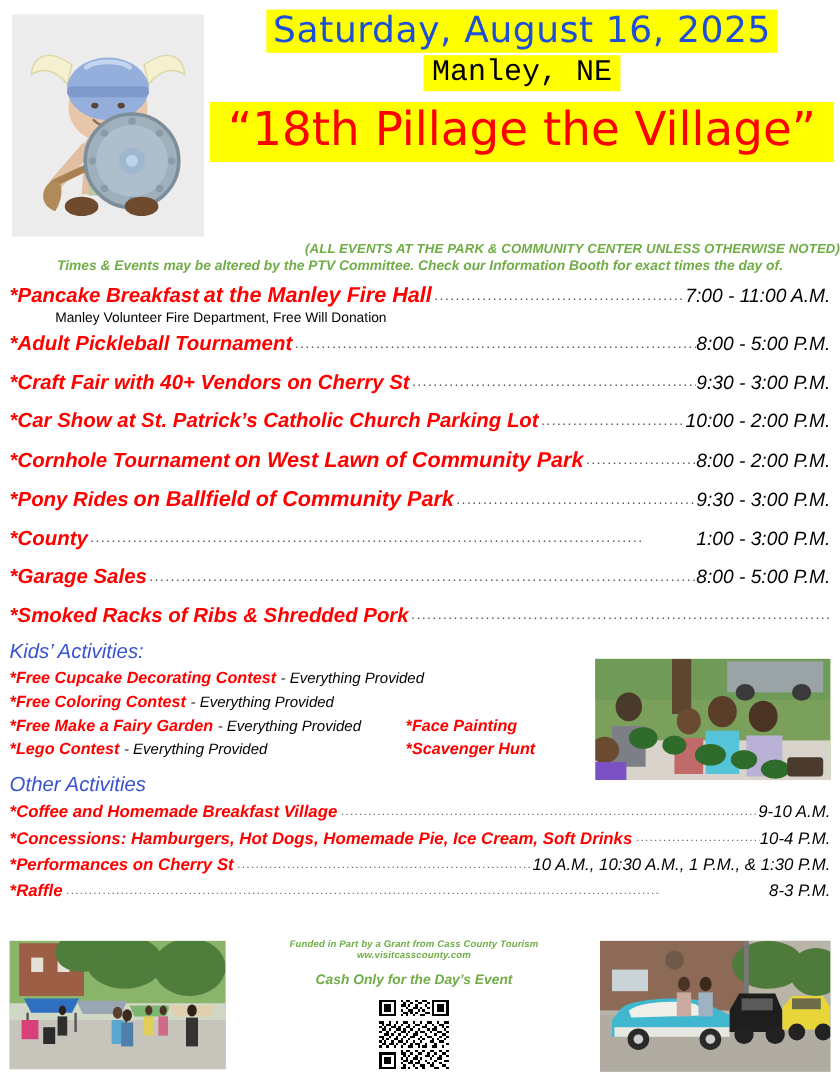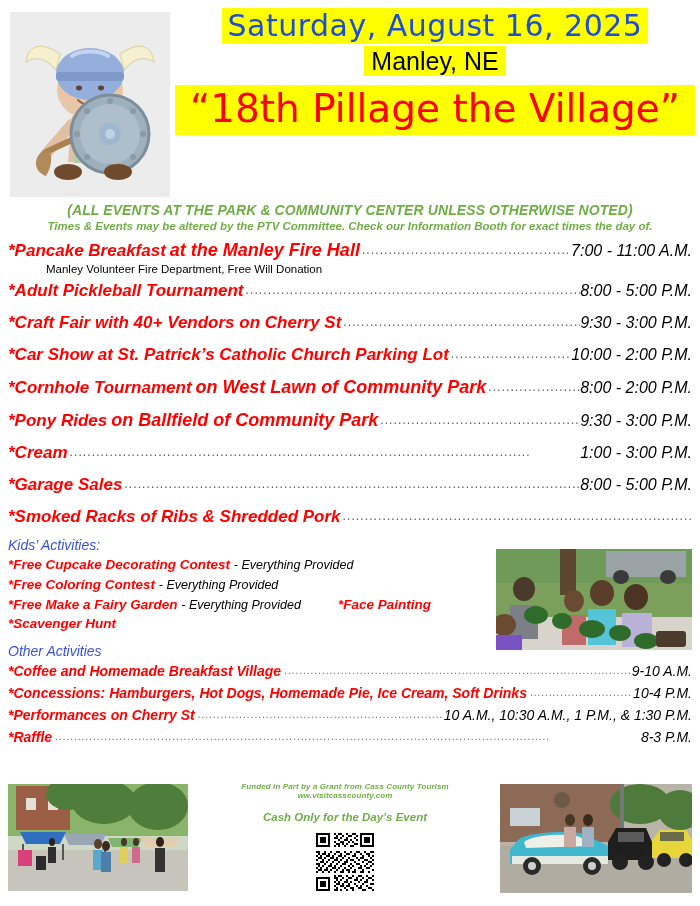--- a/index.html
+++ b/index.html
@@ -51,21 +51,21 @@
     font-family: "DejaVu Sans", sans-serif;
   }
   .hl-city {
     display: inline-block;
     background: #ffff00;
     color: #000000;
     font-size: 25px;
     padding: 1px 7px;
     margin-top: 2px;
     line-height: 1.12;
-    font-family: Liberation Sans, sans-serif;
+    font-family: Liberation Mono, monospace;
   }
   .hl-title {
     display: block;
     background: #ffff00;
     color: #ff0000;
     font-size: 39px;
     padding: 3px 4px 5px 4px;
     margin-top: 9px;
     line-height: 1.1;
     white-space: nowrap;
@@ -73,21 +73,21 @@
   }
 
   
   .notes {
     text-align: center;
     color: #70ad47;
     font-style: italic;
     font-weight: bold;
     margin-top: 2px;
   }
-  .note-1 { font-size: 14px; letter-spacing: 0.1px; }
+  .note-1 { font-size: 11px; letter-spacing: 0.1px; text-align: right; }
   .note-2 { font-size: 11.5px; margin-top: 2px; }
 
   
   .events {
     margin: 8px 8px 0 8px;
   }
   .ev {
     display: flex;
     align-items: baseline;
     margin-bottom: 3px;
@@ -129,21 +129,21 @@
     color: #000;
     font-size: 11.5px;
     margin: -1px 0 6px 38px;
   }
   .ev-row-gap { height: 9px; }
 
   
   .section-head {
     color: #3a53d0;
     font-style: italic;
-    font-size: 14px;
+    font-size: 17px;
     margin: 10px 0 2px 8px;
   }
   .kids-wrap {
     position: relative;
     margin: 0 8px;
   }
   .kids-photo {
     position: absolute;
     right: 0;
     top: -6px;
@@ -365,21 +365,21 @@
 
   <div class="ev">
     <span class="ev-main">*Pony Rides</span>
     <span class="ev-sub">on Ballfield of Community Park</span>
     <span class="ev-dots">........................................................................................................</span>
     <span class="ev-time">9:30 - 3:00 P.M.</span>
   </div>
   <div class="ev-row-gap"></div>
 
   <div class="ev">
-    <span class="ev-main">*Cream</span>
+    <span class="ev-main">*County</span>
     <span class="ev-dots">........................................................................................................</span>
     <span class="ev-time">1:00 - 3:00 P.M.</span>
   </div>
   <div class="ev-row-gap"></div>
 
   <div class="ev">
     <span class="ev-main">*Garage Sales</span>
     <span class="ev-dots">........................................................................................................</span>
     <span class="ev-time">8:00 - 5:00 P.M.</span>
   </div>
@@ -438,20 +438,24 @@
       <span class="b">- Everything Provided</span>
     </div>
     <div class="kl kl-2col">
       <span class="c1">
         <span class="r">*Free Make a Fairy Garden</span>
         <span class="b">- Everything Provided</span>
       </span>
       <span class="c2 r">*Face Painting</span>
     </div>
     <div class="kl kl-2col">
+      <span class="c1">
+        <span class="r">*Lego Contest</span>
+        <span class="b">- Everything Provided</span>
+      </span>
       <span class="c2 r">*Scavenger Hunt</span>
     </div>
   </div>
 </div>
 
 <div class="section-head">Other Activities</div>
 
 <div class="other">
   <div class="oa">
     <span class="oa-main">*Coffee and Homemade Breakfast Village</span>

